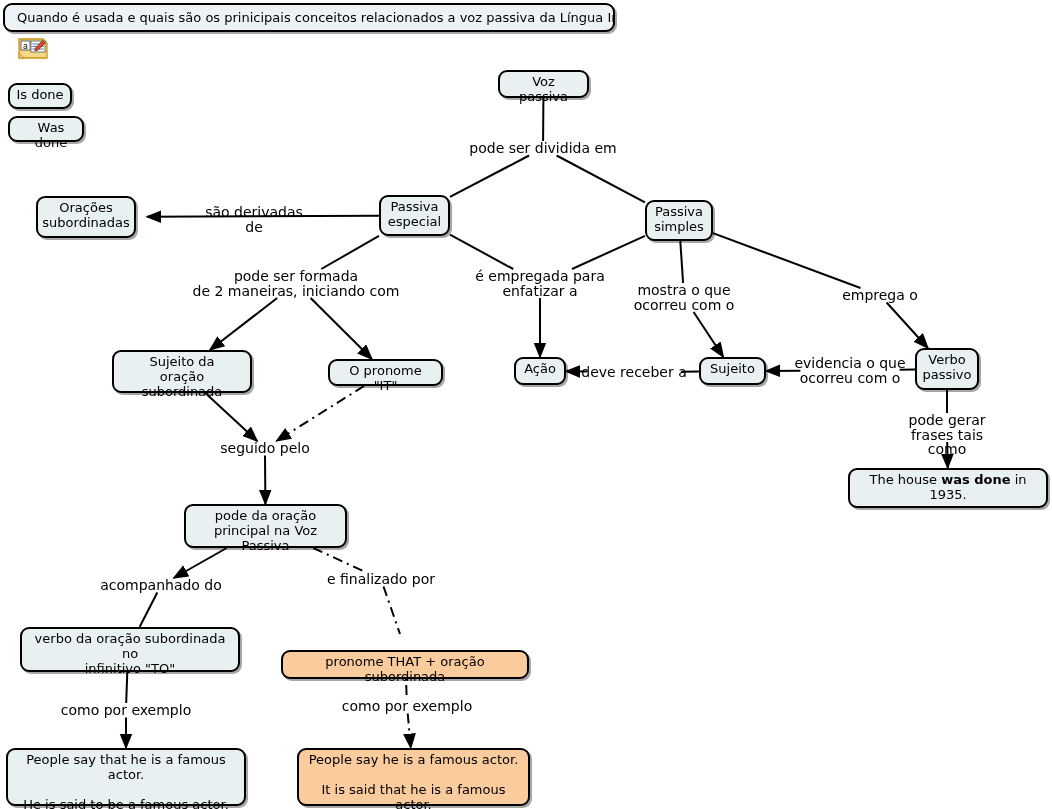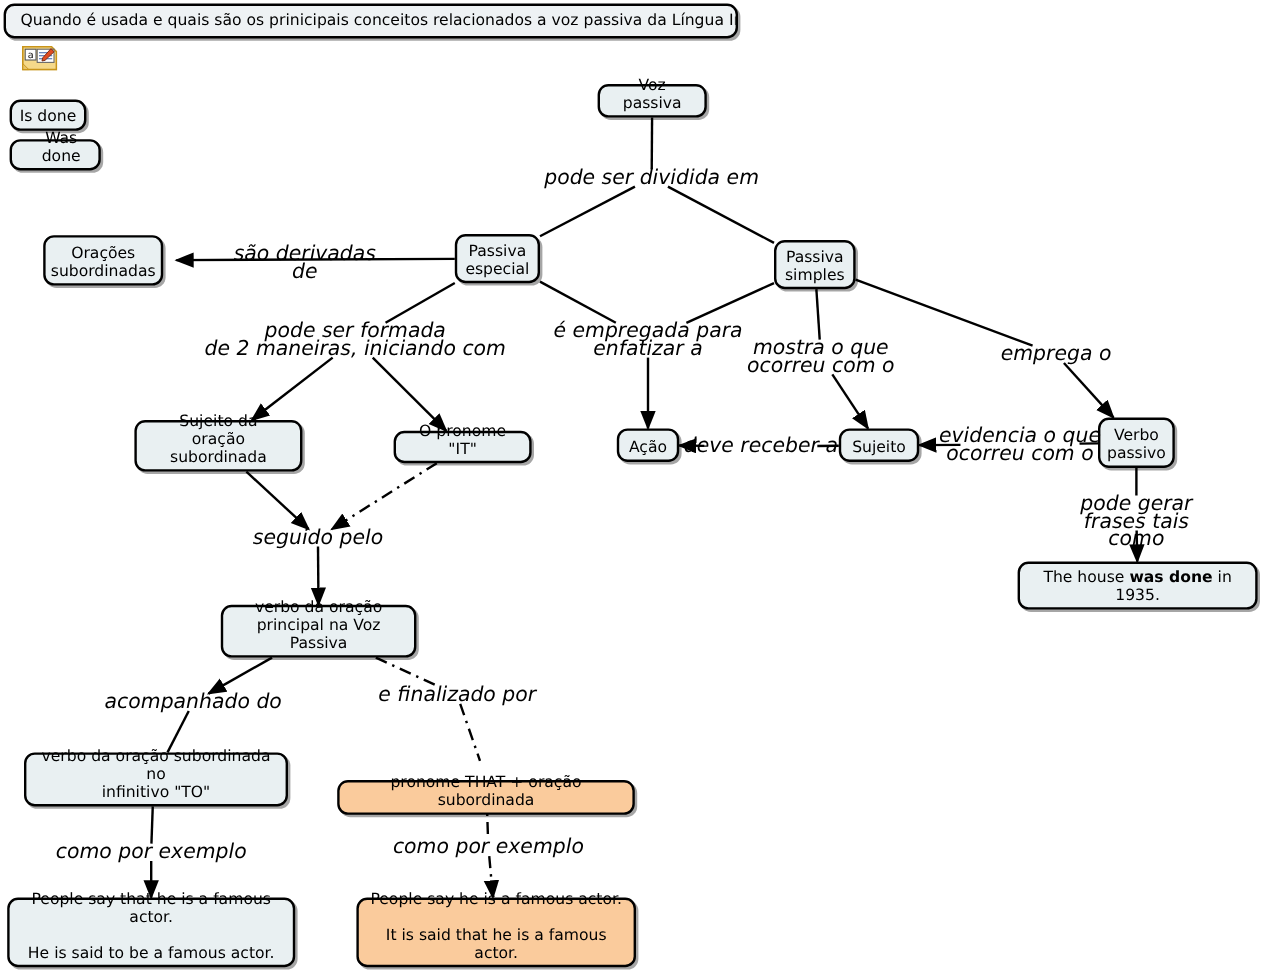--- a/index.html
+++ b/index.html
@@ -31,21 +31,21 @@
     position: absolute;
     box-sizing: border-box;
     border: 2px solid #000000;
     border-radius: 9px;
     background: #e9f0f2;
     color: #000000;
     font-size: 13px;
     line-height: 15px;
     text-align: center;
     display: flex;
-    align-items: flex-end;
+    align-items: flex-start;
     justify-content: center;
     box-shadow: 2px 2px 0 rgba(0,0,0,0.35);
     padding: 2px 6px;
     white-space: pre-line;
   }
   .node.orange {
     background: #facb9c;
   }
 
   
@@ -73,28 +73,27 @@
     position: absolute;
     left: 18px;
     top: 38px;
     width: 30px;
     height: 21px;
   }
 
   
   .link-label {
     position: absolute;
-    font-size: 17px;
+    font-size: 14px;
     line-height: 14.5px;
     color: #000000;
     text-align: center;
     white-space: pre-line;
     transform: translateX(-50%);
     background: transparent;
-    font-style: italic;
   }
 
   .bold { font-weight: bold; }
 </style>
 </head>
 <body>
 
 <div id="canvas">
 
   <svg class="edges" viewBox="0 0 1052 809">
@@ -165,21 +164,21 @@
       <div class="node" style="left: 36px; top: 196px; width: 100px; height: 42px;"><span style="white-space: pre-line;">Orações
 subordinadas</span></div>
       <div class="node" style="left: 112px; top: 350px; width: 140px; height: 43px;"><span style="white-space: pre-line;">Sujeito da
 oração subordinada</span></div>
       <div class="node" style="left: 328px; top: 359px; width: 115px; height: 27px;"><span style="white-space: pre-line;">O pronome "IT"</span></div>
       <div class="node" style="left: 514px; top: 357px; width: 52px; height: 28px;"><span style="white-space: pre-line;">Ação</span></div>
       <div class="node" style="left: 699px; top: 357px; width: 67px; height: 28px;"><span style="white-space: pre-line;">Sujeito</span></div>
       <div class="node" style="left: 915px; top: 348px; width: 64px; height: 42px;"><span style="white-space: pre-line;">Verbo
 passivo</span></div>
       <div class="node" style="left: 848px; top: 468px; width: 200px; height: 40px;"><span>The house <b class="bold">was done</b> in 1935.</span></div>
-      <div class="node" style="left: 184px; top: 504px; width: 163px; height: 44px;"><span style="white-space: pre-line;">verbo da oração
+      <div class="node" style="left: 184px; top: 504px; width: 163px; height: 44px;"><span style="white-space: pre-line;">pode da oração
 principal na Voz Passiva</span></div>
       <div class="node" style="left: 20px; top: 627px; width: 220px; height: 45px;"><span style="white-space: pre-line;">verbo da oração subordinada no
 infinitivo "TO"</span></div>
       <div class="node orange" style="left: 281px; top: 634px; width: 248px; height: 29px; margin-top: 16px;"><span style="white-space: pre-line;">pronome THAT + oração subordinada</span></div>
       <div class="node" style="left: 6px; top: 748px; width: 240px; height: 58px;"><span style="white-space: pre-line;">People say that he is a famous actor.
 
 He is said to be a famous actor.</span></div>
       <div class="node orange" style="left: 297px; top: 748px; width: 233px; height: 58px;"><span style="white-space: pre-line;">People say he is a famous actor.
 
 It is said that he is a famous actor.</span></div>

